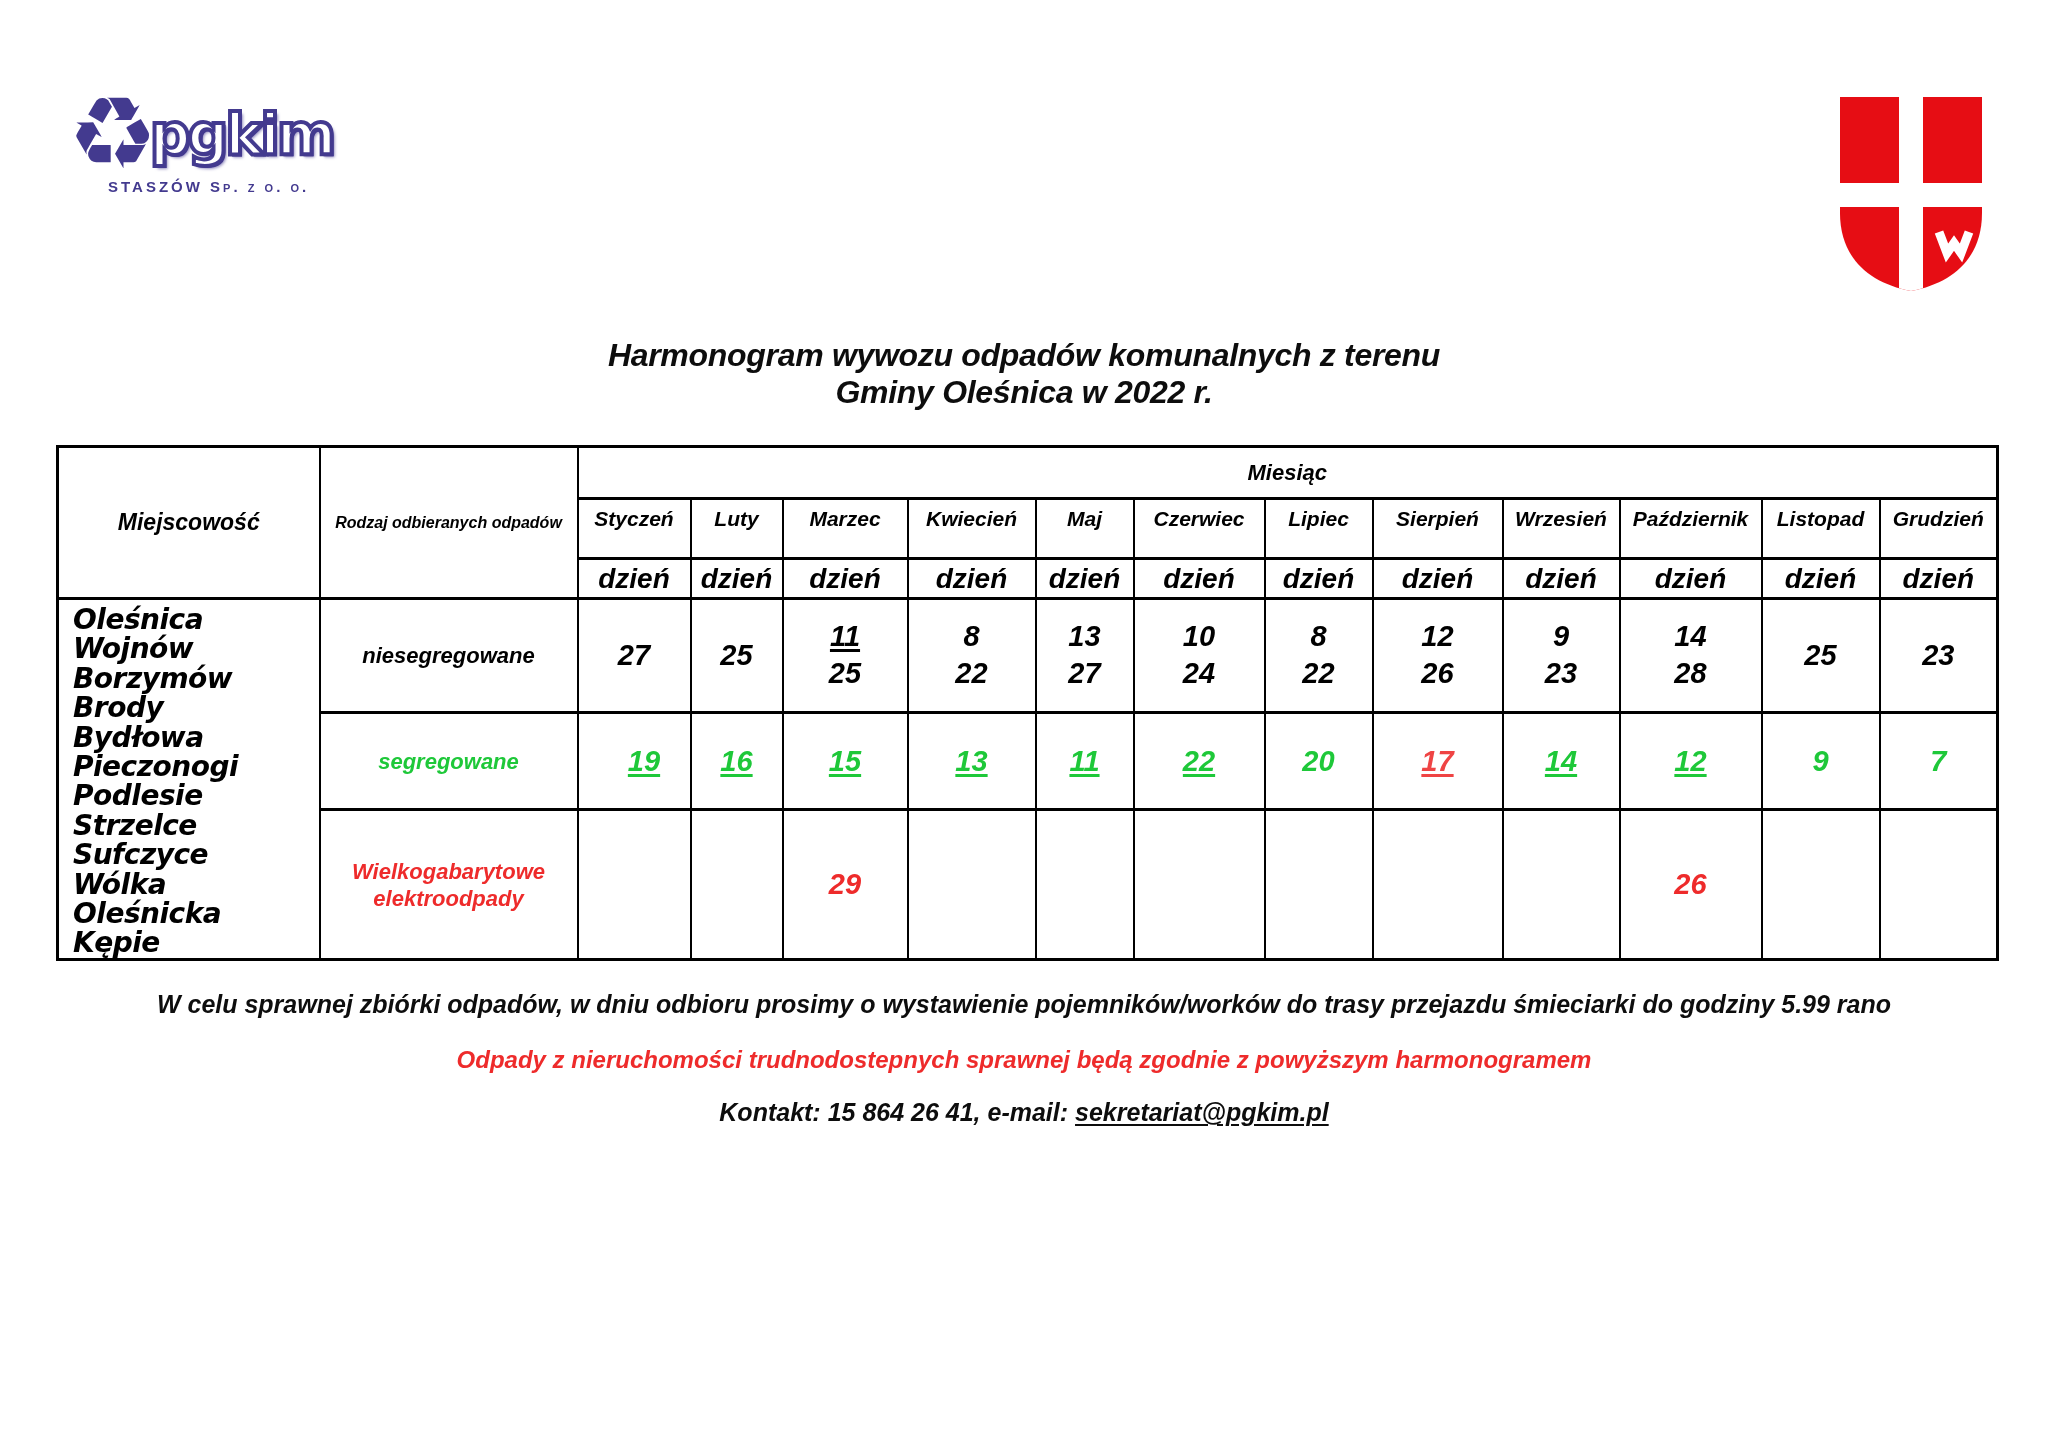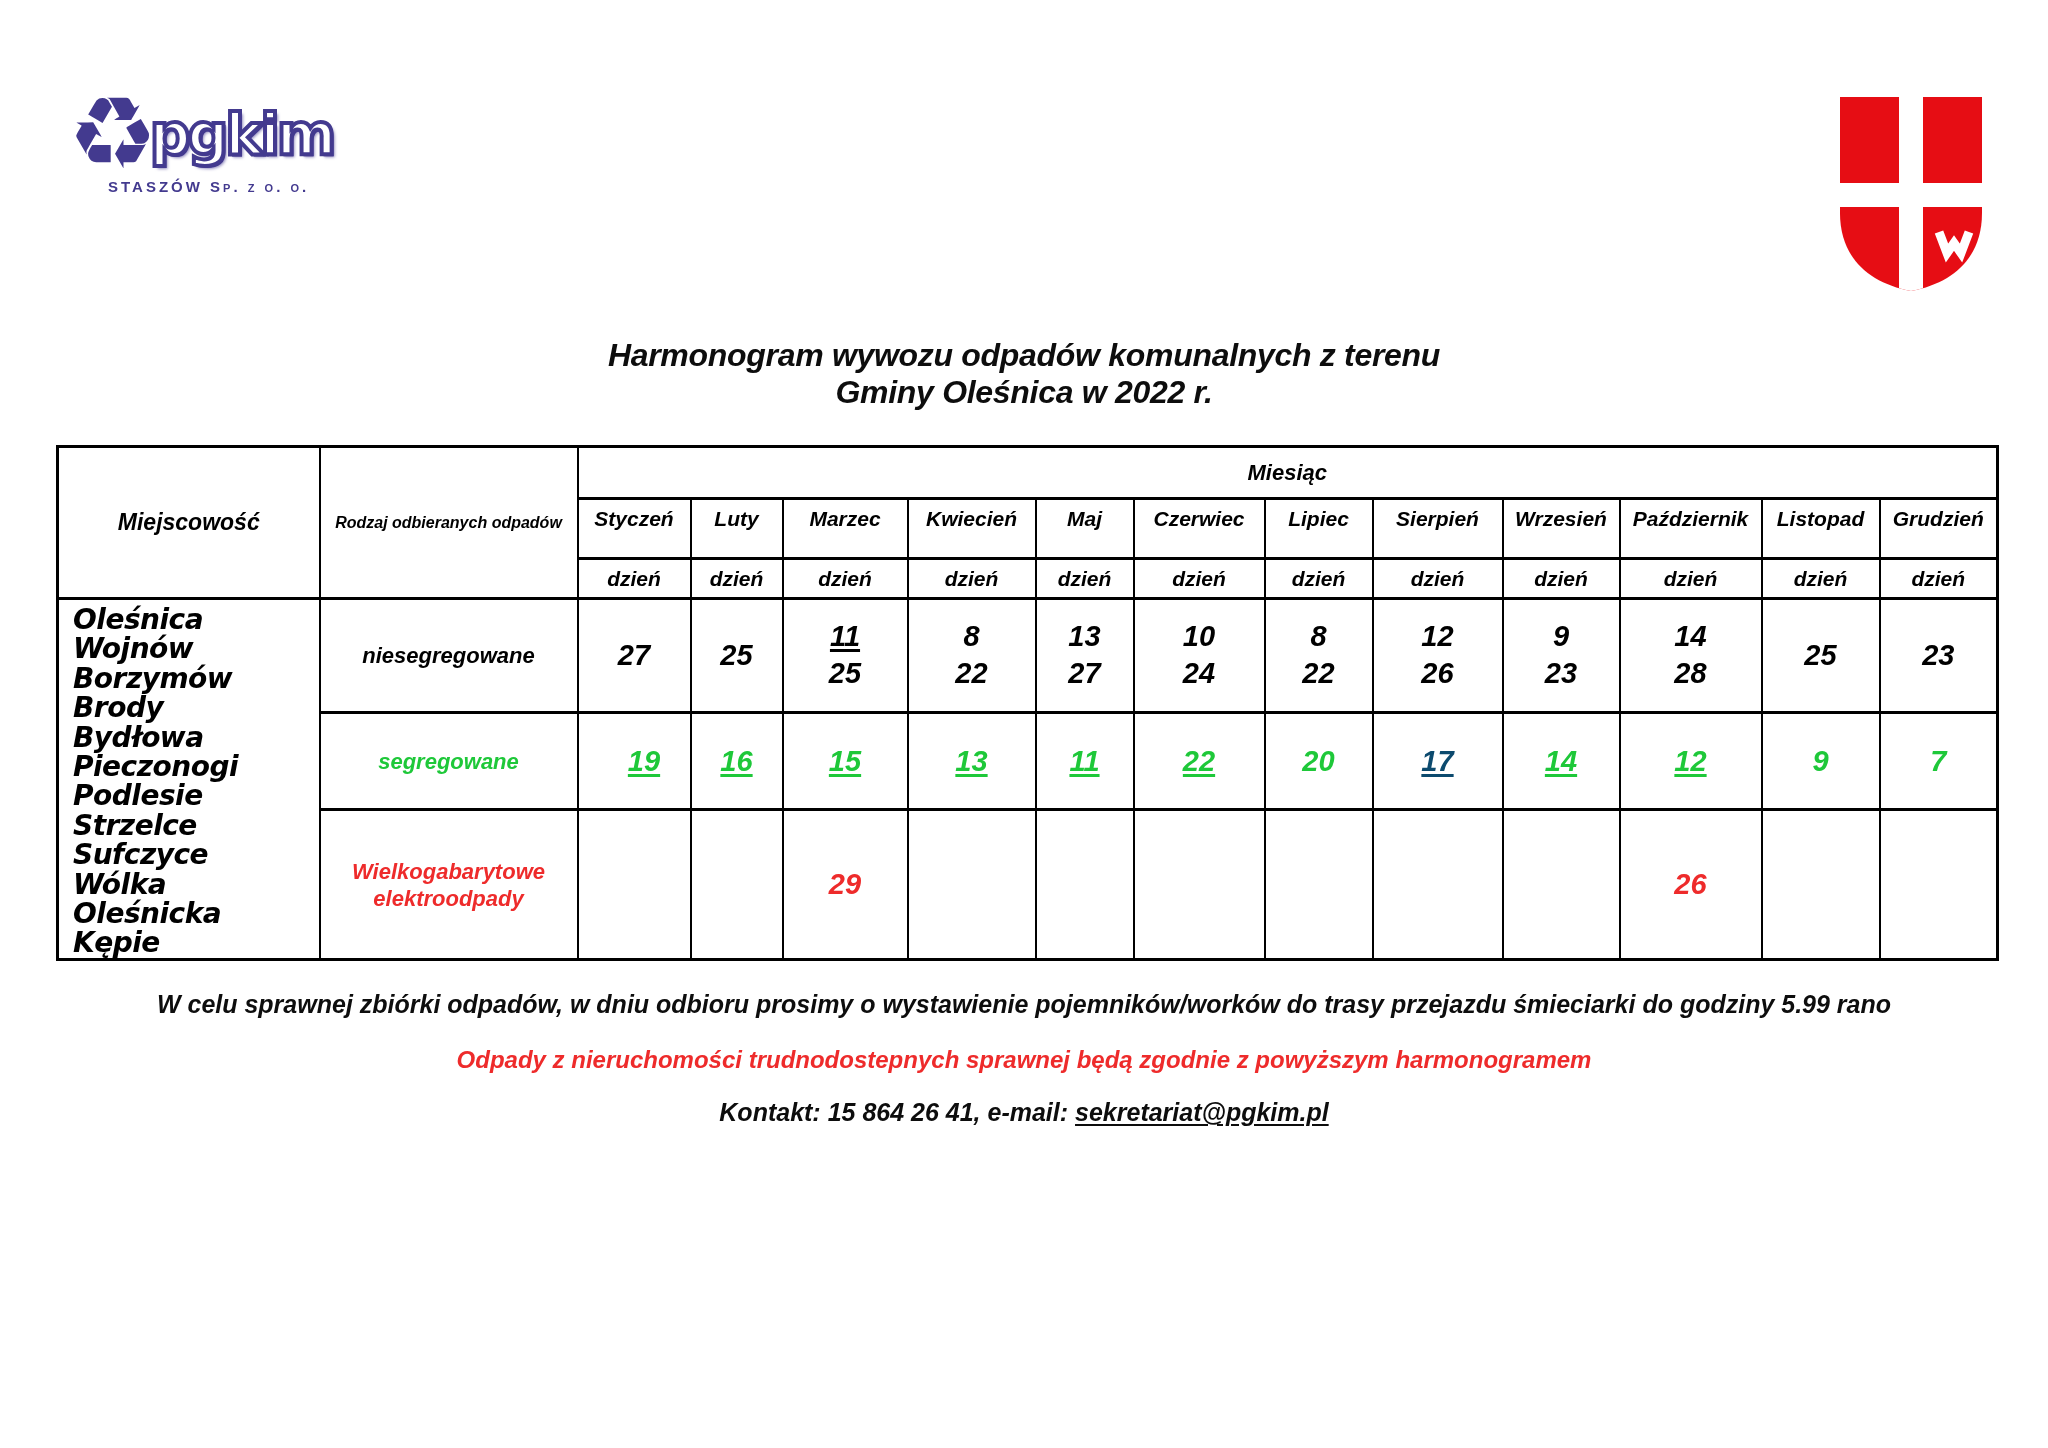--- a/index.html
+++ b/index.html
@@ -42,21 +42,21 @@
     border-collapse:collapse; table-layout:fixed;
     border:3px solid #000;
   }
   table.schedule td {
     border-left:2px solid #000; border-right:2px solid #000;
     border-top:3px solid #000; border-bottom:3px solid #000;
     text-align:center; vertical-align:middle; overflow:hidden;
   }
   .h-miesiac { font-style:italic; font-weight:700; font-size:22px;margin-top:20px; }
   .h-month   { font-style:italic; font-weight:700; font-size:21px; vertical-align:top !important; padding-top:7px; }
-  .h-day     { font-style:italic; font-weight:700; font-size:21px; }
+  .h-day     { font-style:italic; font-weight:700; font-size:28px; }
   .c-miejsc  { font-style:italic; font-weight:700; font-size:23px; }
   .c-rodzaj  { font-style:italic; font-weight:700; font-size:16px; line-height:28px; padding:0 14px; }
   .towns {
     text-align:left !important; vertical-align:top !important; padding:5px 4px 0 14px;
     font-family:"DejaVu Sans",sans-serif; font-style:italic; font-weight:700;
     font-size:28px; line-height:29.4px; letter-spacing:-0.5px;
   }
   .rodzaj-label { font-style:italic; font-weight:700; font-size:22px; line-height:27px; padding:0 10px; }
   .num-cell { font-style:italic; font-weight:700; font-size:29px; }
   .num-line { line-height:37px; }
@@ -229,21 +229,21 @@
           </td>
           <td class="num-cell" style="color: rgb(30, 200, 57);">
             <div class="num-line u">11</div>
           </td>
           <td class="num-cell" style="color: rgb(30, 200, 57);">
             <div class="num-line u">22</div>
           </td>
           <td class="num-cell" style="color: rgb(30, 200, 57);">
             <div class="num-line">20</div>
           </td>
-          <td class="num-cell" style="color: #0c4a6e;">
+          <td class="num-cell" style="color: #ef4444;">
             <div class="num-line u">17</div>
           </td>
           <td class="num-cell" style="color: rgb(30, 200, 57);">
             <div class="num-line u">14</div>
           </td>
           <td class="num-cell" style="color: rgb(30, 200, 57);">
             <div class="num-line u">12</div>
           </td>
           <td class="num-cell" style="color: rgb(30, 200, 57);">
             <div class="num-line">9</div>

